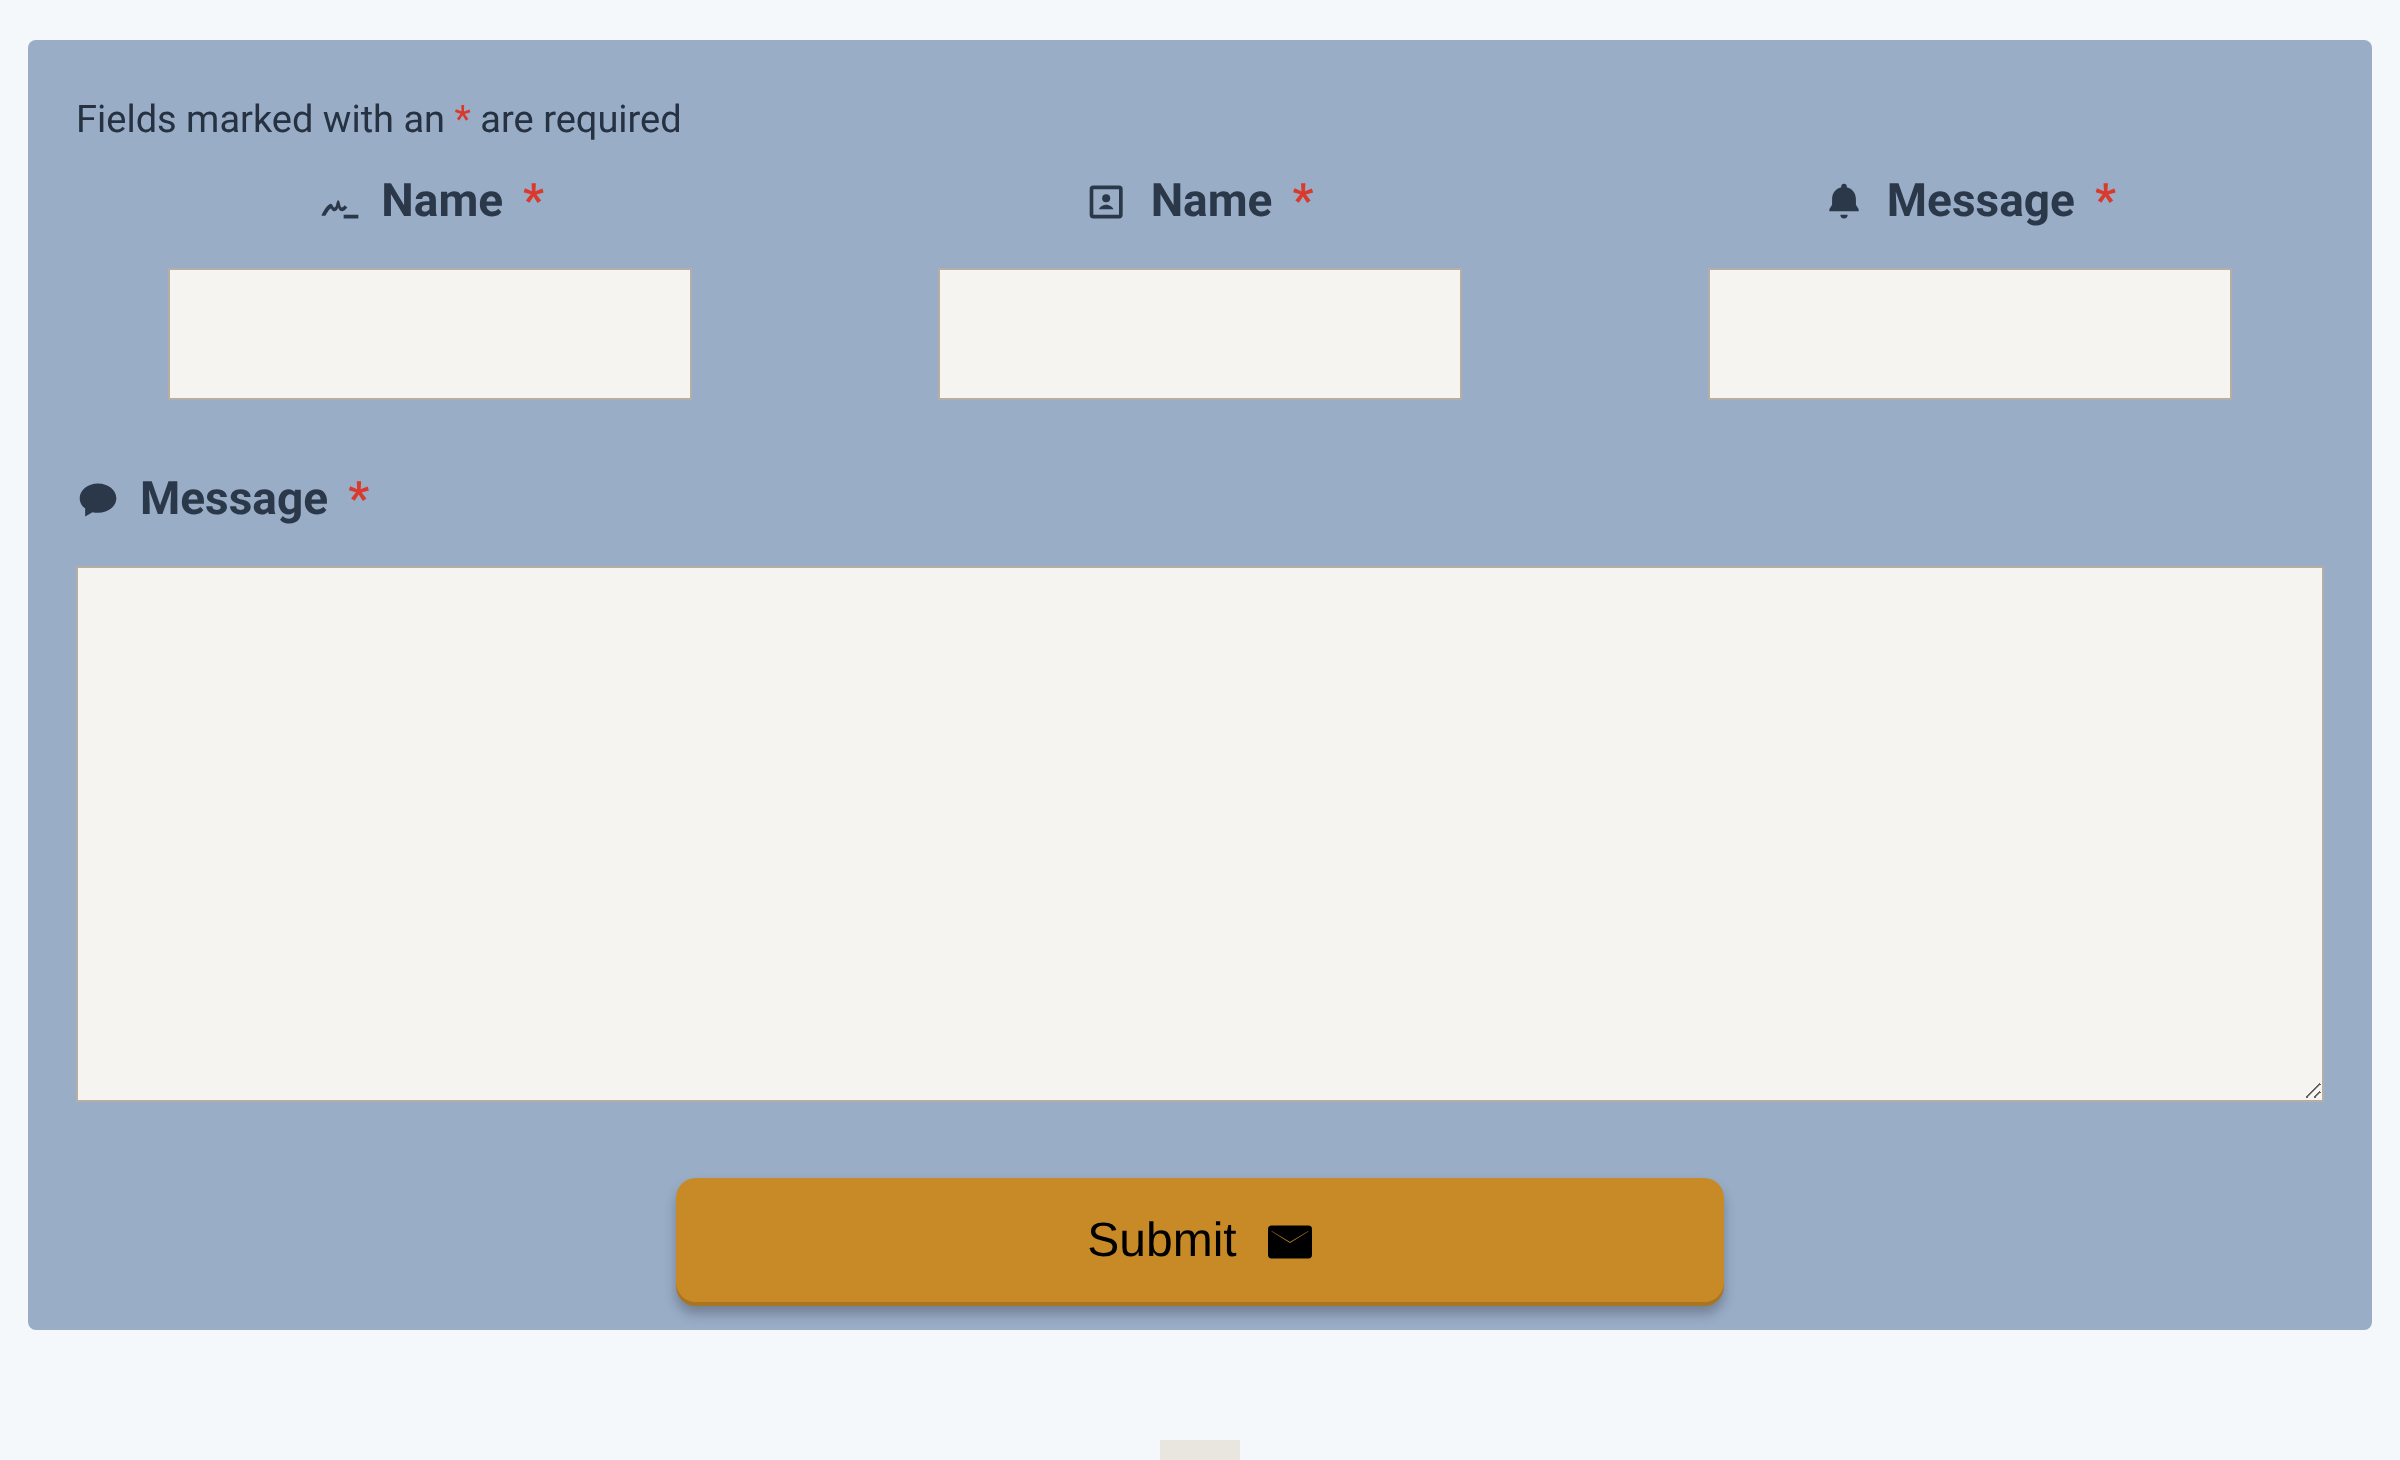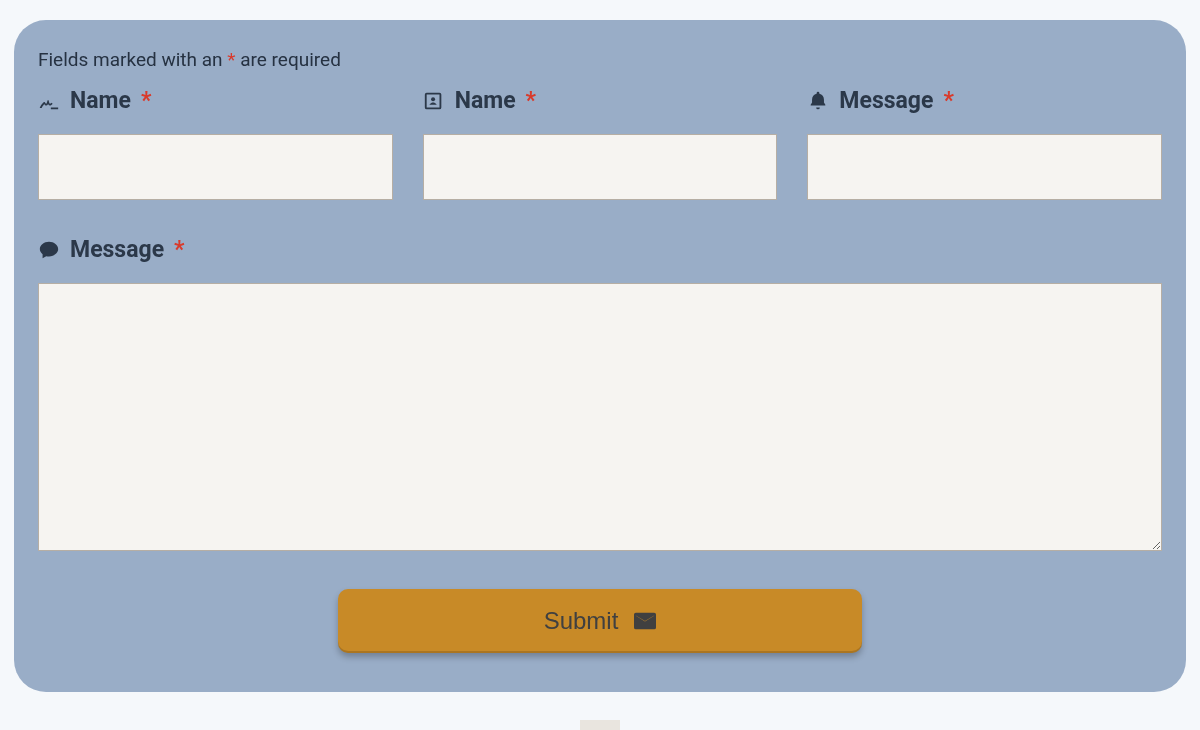--- a/index.html
+++ b/index.html
@@ -7,22 +7,22 @@
       margin: 0;
       padding: 0;
     }
     body {
       font-family: -apple-system, BlinkMacSystemFont, "Segoe UI", Roboto, Helvetica, Arial, sans-serif;
       background: #f5f8fb;
       padding: 20px 14px;
     }
     .form-card {
       background: #99adc7;
-      border-radius: 32px;
-      padding: 28px 24px 39px 24px;
+      border-radius: 4px;
+      padding: 28px 24px 12px 24px;
       width: 100%;
       max-width: 1172px;
       margin: 0 auto;
     }
     .instruction {
       color: #263242;
       font-size: 19px;
       margin-bottom: 16px;
     }
     .instruction .asterisk {
@@ -30,20 +30,21 @@
     }
     .row {
       display: flex;
       gap: 30px;
       margin-bottom: 36px;
     }
     .field {
       flex: 1;
       display: flex;
       flex-direction: column;
+      align-items: center;
     }
     .field-label {
       display: flex;
       align-items: center;
       gap: 10px;
       font-size: 23px;
       font-weight: 700;
       color: #2b3849;
       margin-bottom: 20px;
     }
@@ -86,21 +87,21 @@
     }
     .message-row {
       margin-bottom: 34px;
     }
     .submit-wrap {
       display: flex;
       justify-content: center;
     }
     .submit-btn {
       background: #c88a27;
-      color: #404040;
+      color: #000000;
       border: none;
       border-radius: 10px;
       font-size: 24px;
       font-weight: 500;
       padding: 18px 0;
       width: 524px;
       cursor: pointer;
       display: inline-flex;
       align-items: center;
       justify-content: center;

